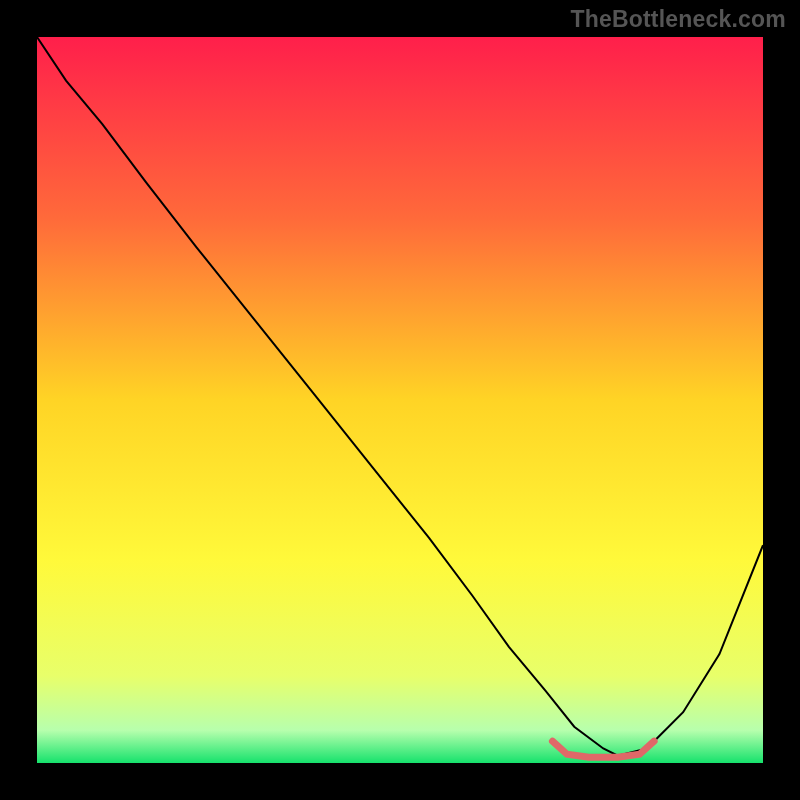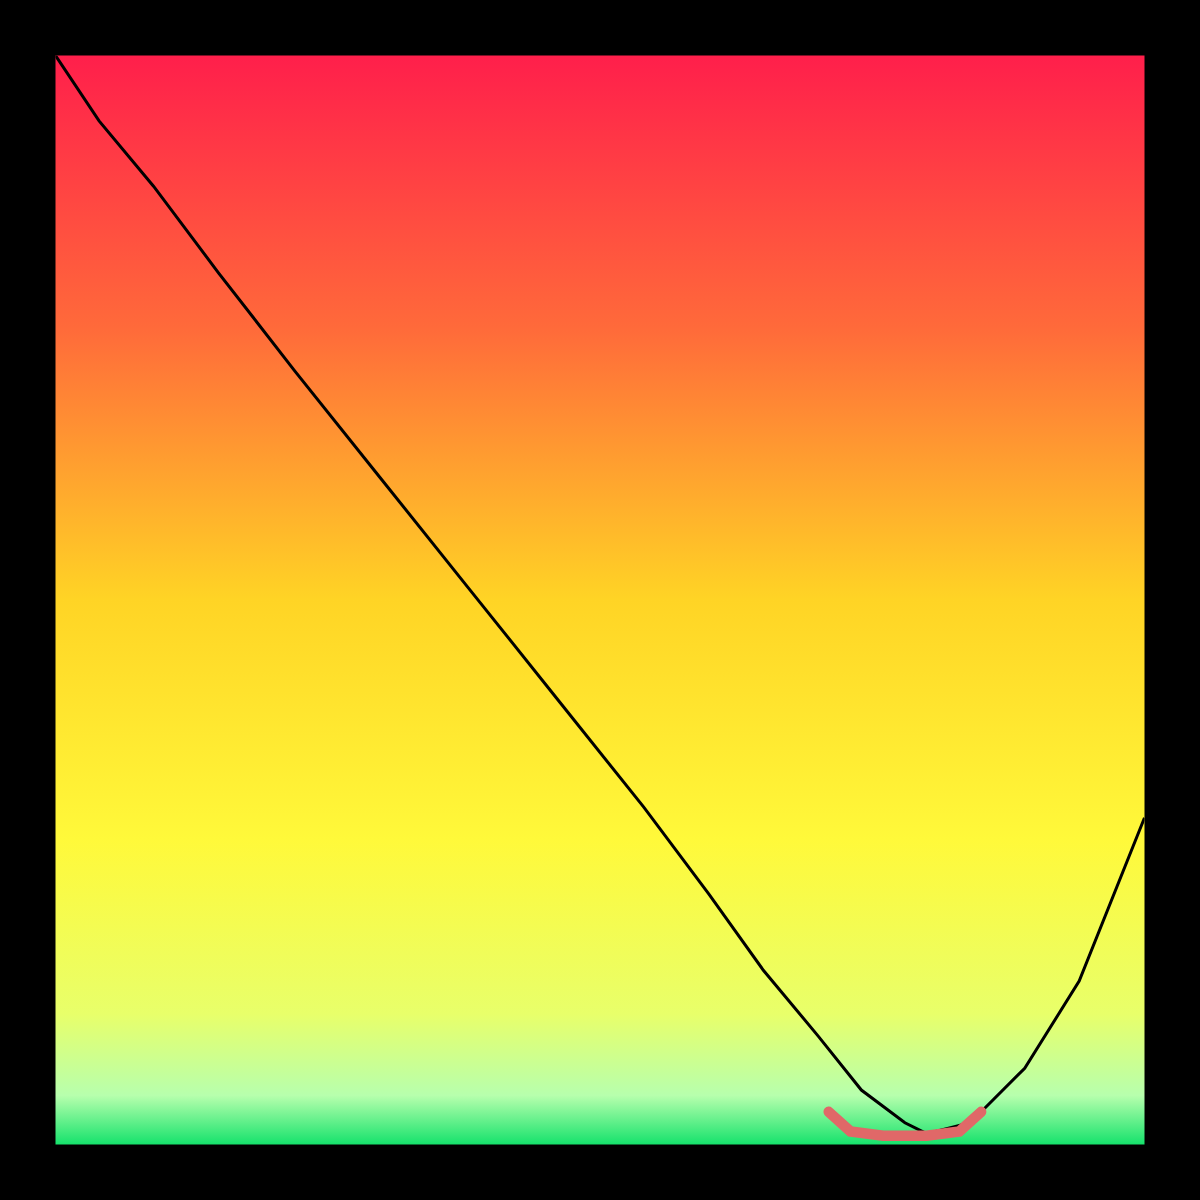--- a/index.html
+++ b/index.html
@@ -34,20 +34,21 @@
     top: 0;
     width: 800px;
     height: 800px;
     display: block;
   }
 </style>
 </head>
 <body>
 
 <div class="stage">
+  <div class="watermark">TheBottleneck.com</div>
 
   <svg class="plot" viewBox="0 0 800 800">
     <defs>
       <linearGradient id="bg-grad" x1="0" y1="0" x2="0" y2="1">
           <stop offset="0.00%" stop-color="#ff1f4b"></stop>
           <stop offset="25.00%" stop-color="#ff6a3a"></stop>
           <stop offset="50.00%" stop-color="#ffd425"></stop>
           <stop offset="72.00%" stop-color="#fff93a"></stop>
           <stop offset="88.00%" stop-color="#e8ff6a"></stop>
           <stop offset="95.50%" stop-color="#b7ffad"></stop>

